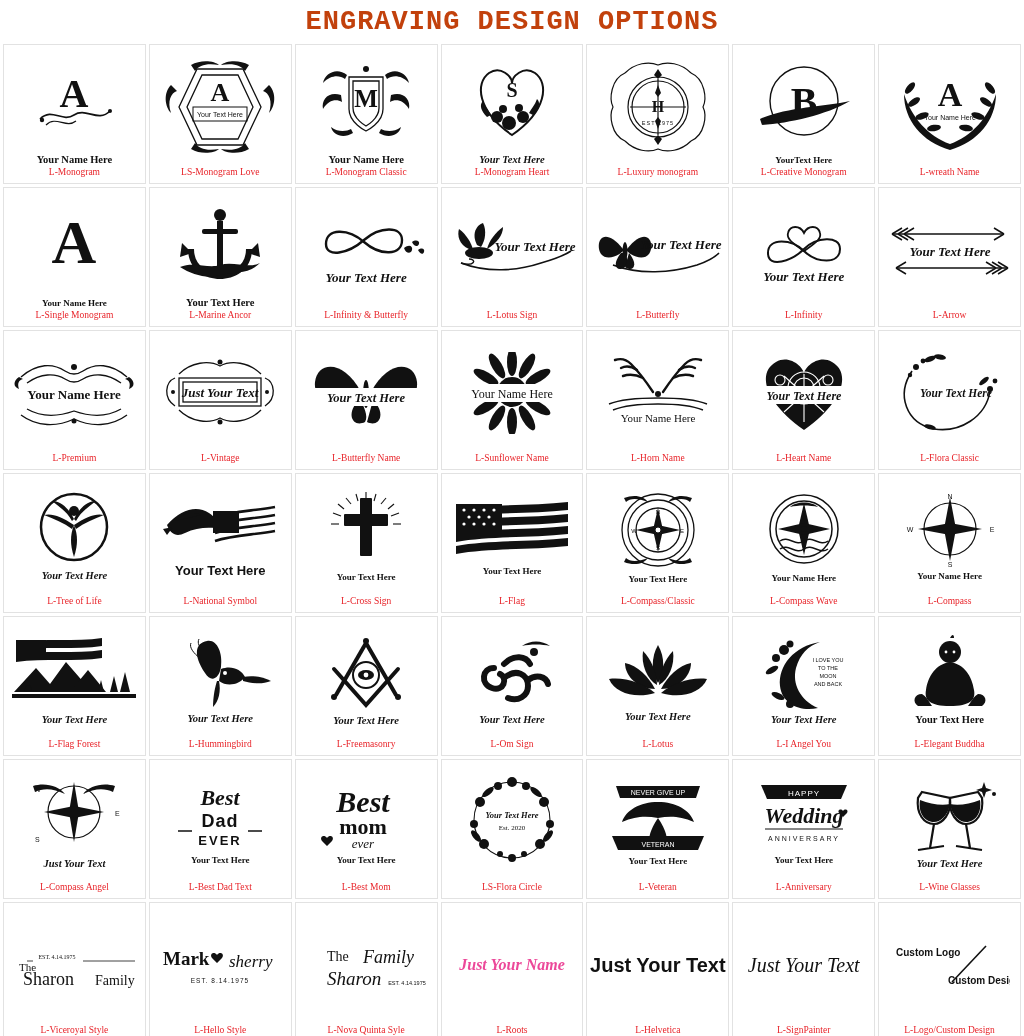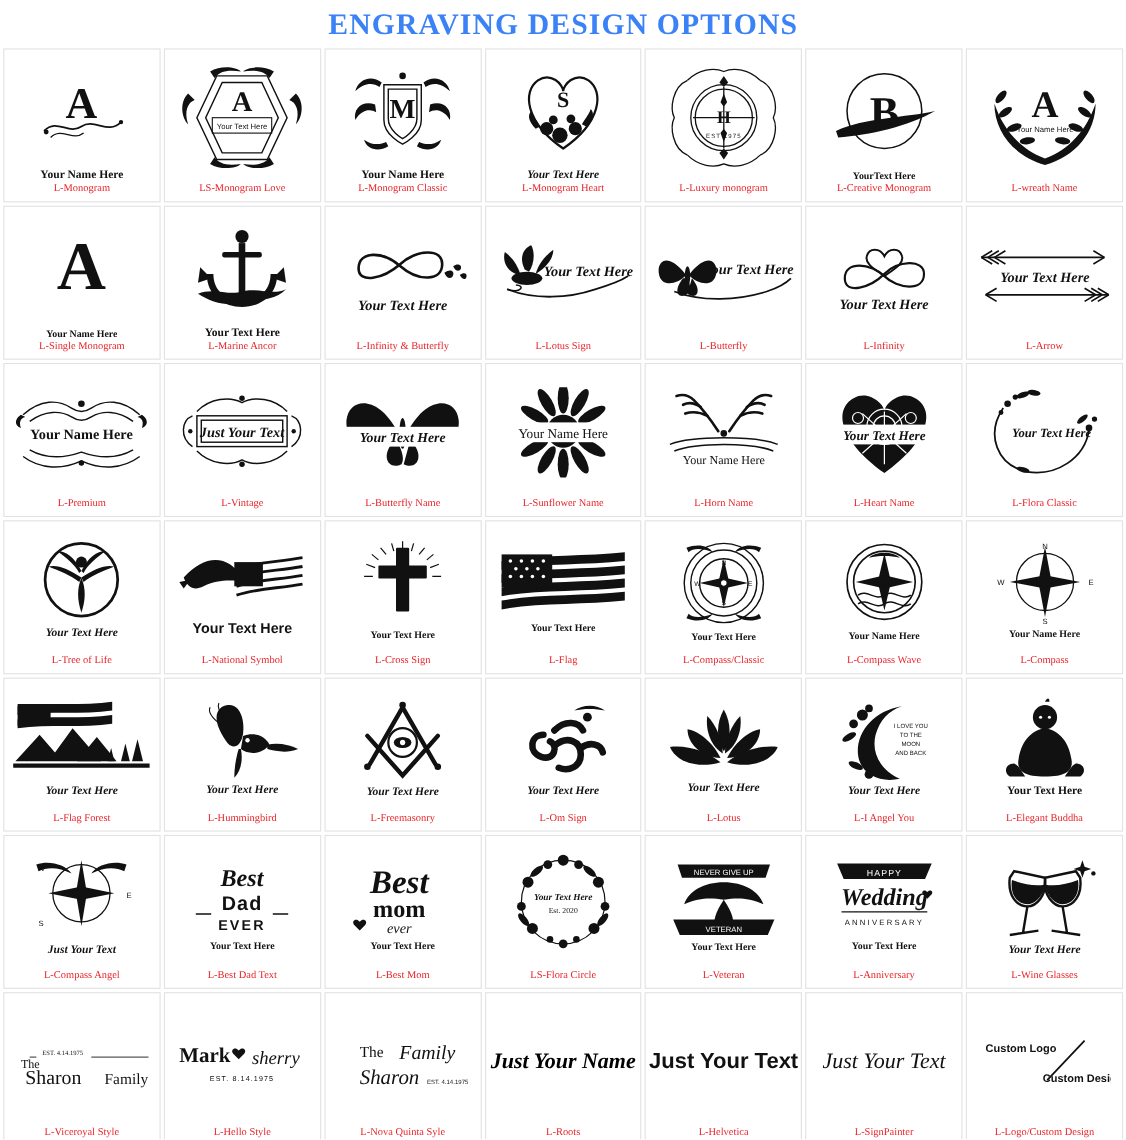--- a/index.html
+++ b/index.html
@@ -10,25 +10,25 @@
     font-family: "Liberation Sans", sans-serif;
   }
   #page {
     width: 1024px; height: 1036px;
     position: relative;
     background: #ffffff;
     overflow: hidden;
   }
   .title {
     text-align: center;
-    font-family: Liberation Serif, serif;
+    font-family: Liberation Mono, monospace;
     font-weight: bold;
     font-size: 27px;
     letter-spacing: 1.0px;
-    color: #3b82f6;
+    color: #c2410c;
     padding: 6px 0 6px 0;
     height: 44px;
     line-height: 32px;
   }
   .grid {
     display: grid;
     grid-template-columns: repeat(7, 1fr);
     gap: 3px;
     padding: 0 3px 3px 3px;
   }
@@ -976,21 +976,21 @@
           <text x="62" y="28" font-family="Liberation Serif, serif" font-style="italic" font-size="18" fill="#111">Family</text>
           <text x="26" y="50" font-family="Liberation Serif, serif" font-style="italic" font-size="19" fill="#111">Sharon</text>
           <text x="106" y="50" text-anchor="middle" font-family="Liberation Sans, sans-serif" font-size="5.5" fill="#111">EST. 4.14.1975</text>
         </svg>
       </div>
       <div class="cap">L-Nova Quinta Syle</div>
     </div>
 
     <div class="cell">
       <div class="art">
-        <div style="font-family:'Liberation Serif', serif; font-style:italic; font-weight:bold; font-size:20px; color:#000000; text-align:center;">Just Your Name</div>
+        <div style="font-family:'Liberation Serif', serif; font-style:italic; font-weight:bold; font-size:16px; color:#ec4899; text-align:center;">Just Your Name</div>
       </div>
       <div class="cap">L-Roots</div>
     </div>
 
     <div class="cell">
       <div class="art">
         <div style="font-family:'Liberation Sans', sans-serif; font-weight:bold; font-size:20px; color:#111; text-align:center;">Just Your Text</div>
       </div>
       <div class="cap">L-Helvetica</div>
     </div>

